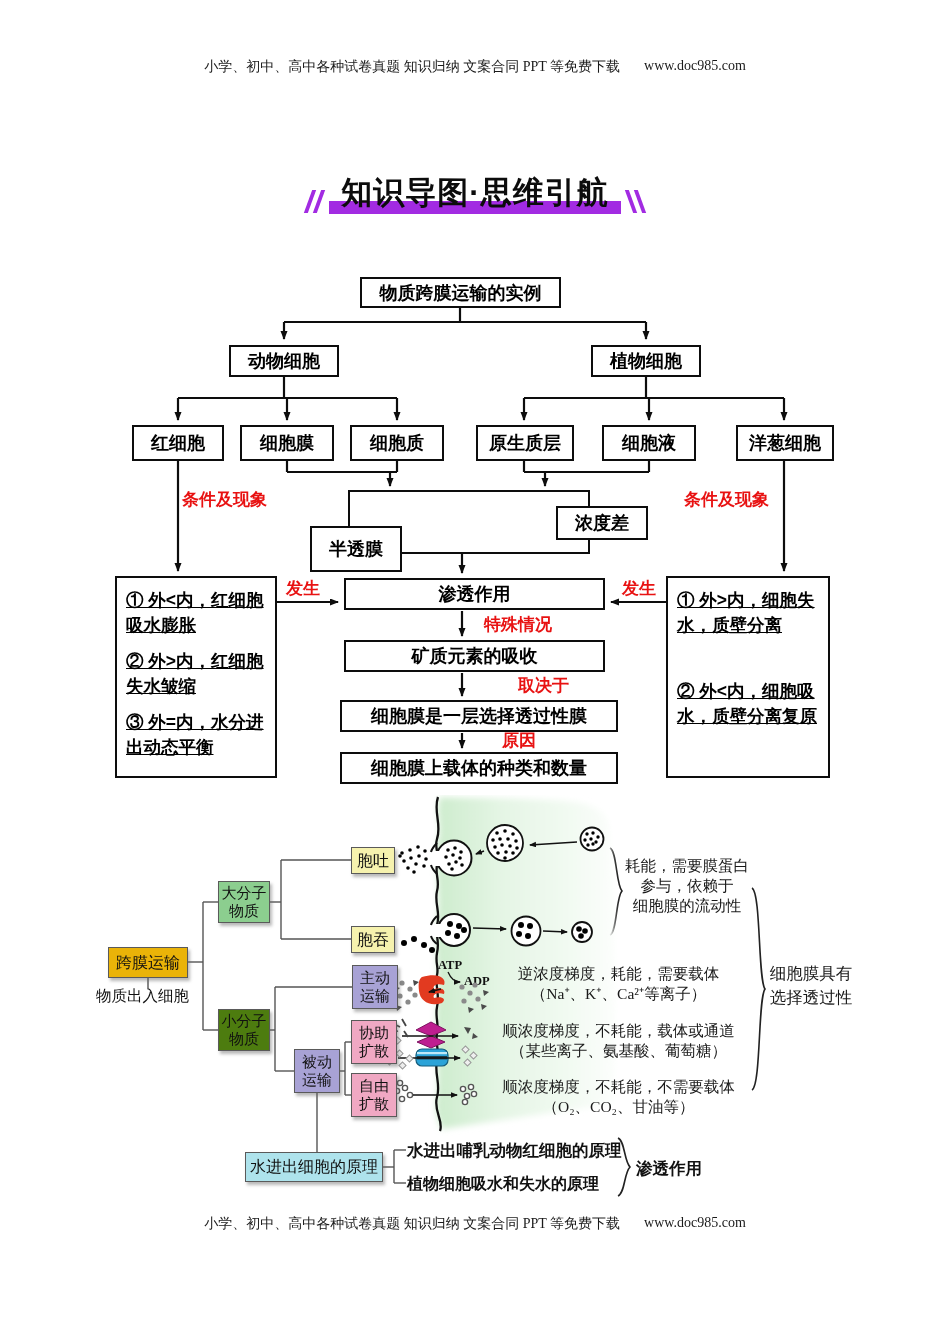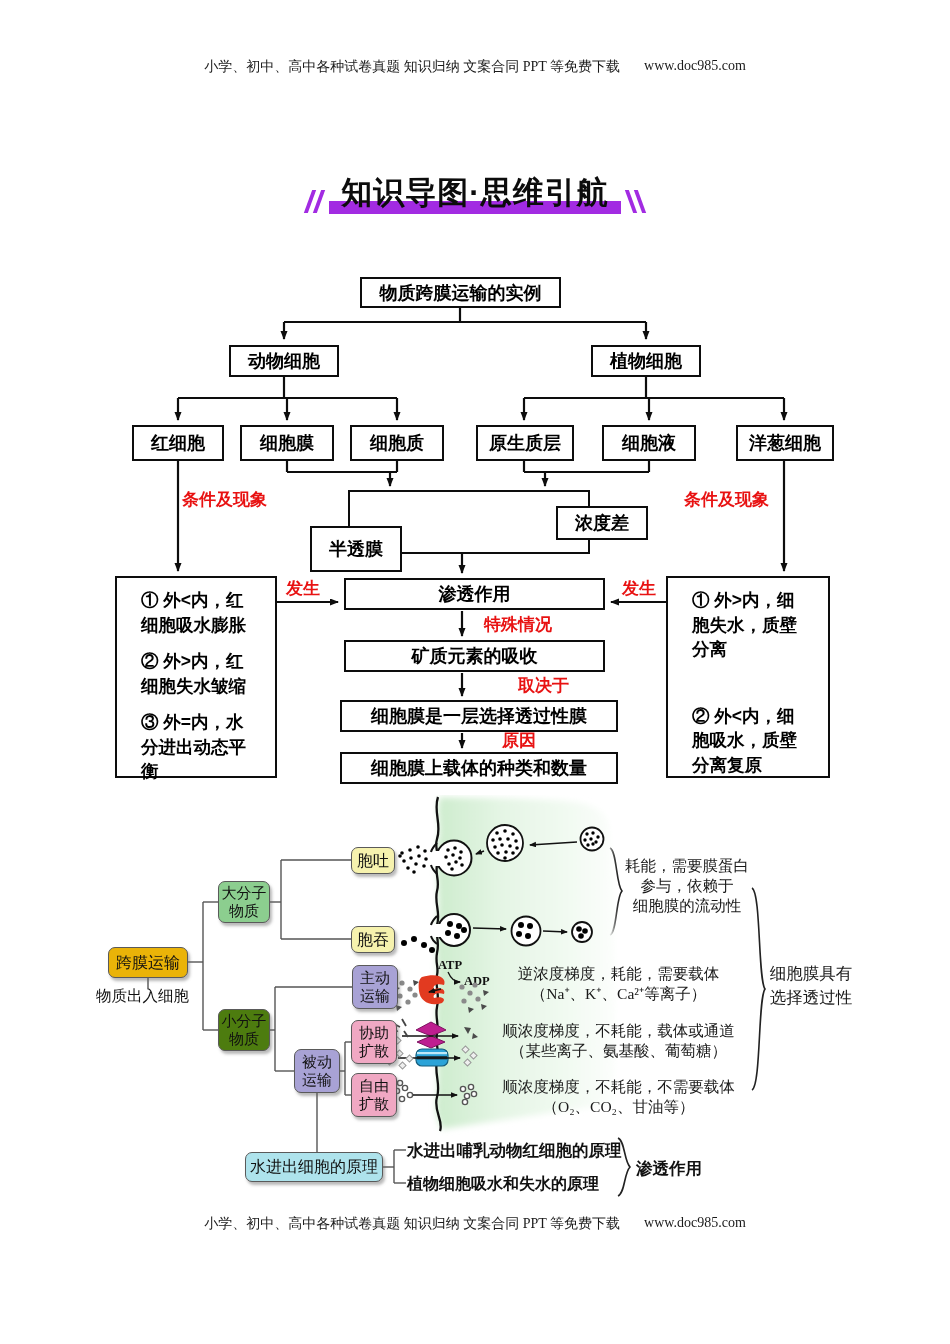--- a/index.html
+++ b/index.html
@@ -17,27 +17,27 @@
   .subtitle .bar{position:absolute;left:-6px;right:-6px;bottom:0;height:13px;background:#a22be2;z-index:0;}
   .subtitle .txt{position:relative;z-index:1;font-size:31px;font-weight:800;color:#0c0c0c;letter-spacing:1px;}
   .slashes{display:flex;gap:5px;margin-bottom:1px;}
   .slash{width:4px;height:23px;background:#a22be2;}
   .lean-r{transform:skewX(-20deg);} .lean-l{transform:skewX(20deg);}
   
   .fbox{position:absolute;background:#fff;border:2.5px solid #0d0d0d;display:flex;align-items:center;
         justify-content:center;font-weight:bold;color:#000;font-size:18px;box-sizing:border-box;
         text-align:center;white-space:nowrap;z-index:3;}
   .bigbox{position:absolute;background:#fff;border:2.5px solid #0d0d0d;box-sizing:border-box;z-index:3;
-        font-weight:bold;font-size:17.5px;color:#000;padding:10px 24px;line-height:1.4;}
+        font-weight:bold;font-size:17.5px;color:#000;padding:10px 9px;line-height:1.4;text-decoration:underline;}
   .bigbox p{margin:0 0 12px 0;}
   .bigbox.rgt p{margin:0 0 42px 0;}
   .redlab{position:absolute;color:#e81212;font-weight:bold;font-size:17px;white-space:nowrap;z-index:4;}
   svg.overlay{position:absolute;left:0;top:0;z-index:1;}
   
-  .node{position:absolute;border:1.4px solid #5a5a5a;border-radius:7px;
+  .node{position:absolute;border:1.4px solid #5a5a5a;border-radius:0;
         box-shadow:2px 3px 3px rgba(100,100,100,.45);display:flex;align-items:center;justify-content:center;
         text-align:center;font-family:"Liberation Serif",serif;font-size:15px;line-height:1.2;color:#111;
         box-sizing:border-box;padding:1px 2px;z-index:3;}
   .plain{position:absolute;font-family:"Liberation Serif",serif;color:#111;white-space:nowrap;z-index:3;}
   .ann{position:absolute;font-family:"Liberation Serif",serif;color:#191919;text-align:center;
         line-height:1.3;font-size:15.5px;white-space:nowrap;z-index:3;}
 </style>
 </head>
 <body>
 

